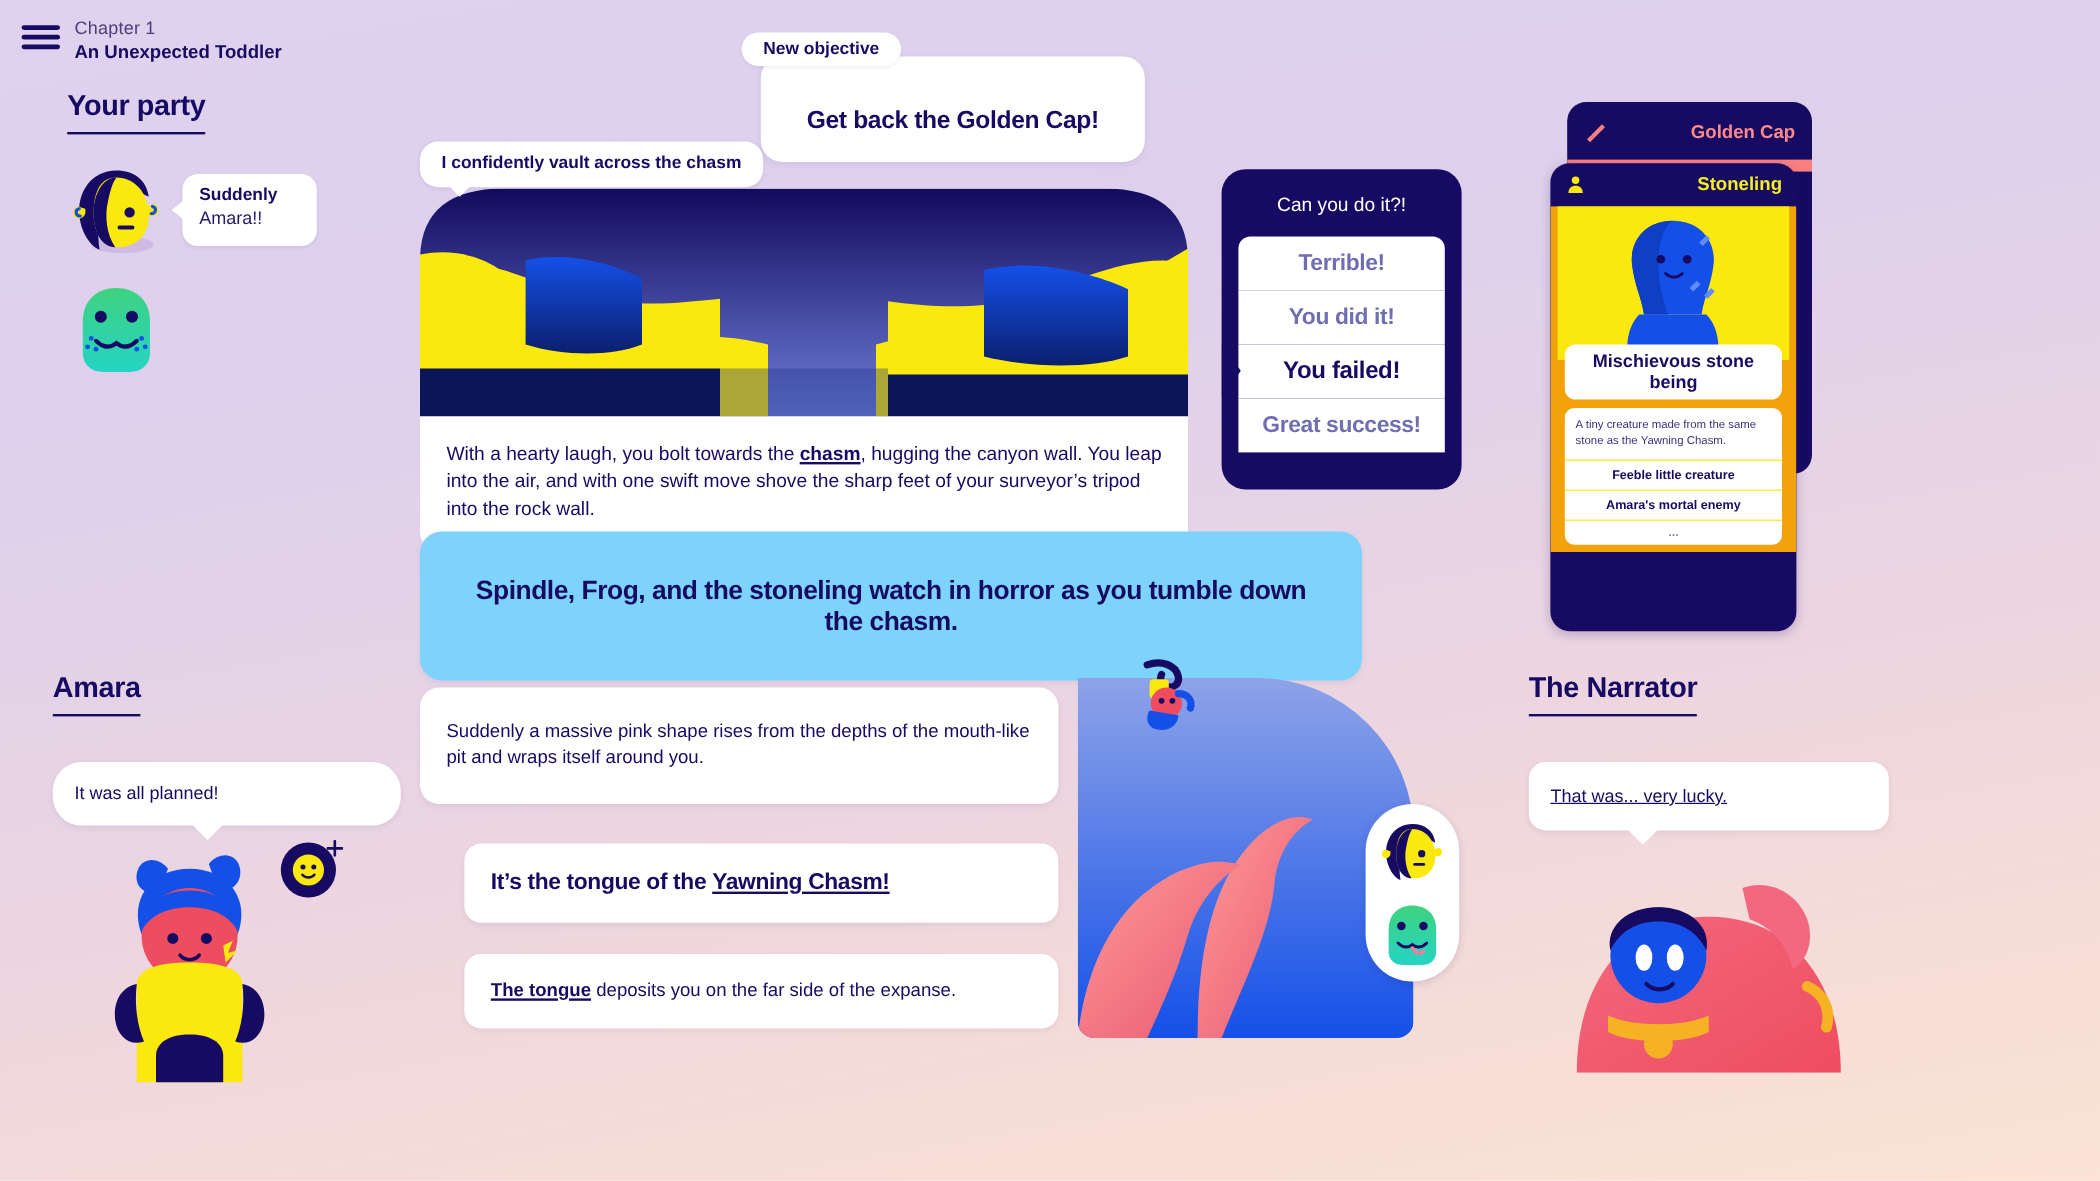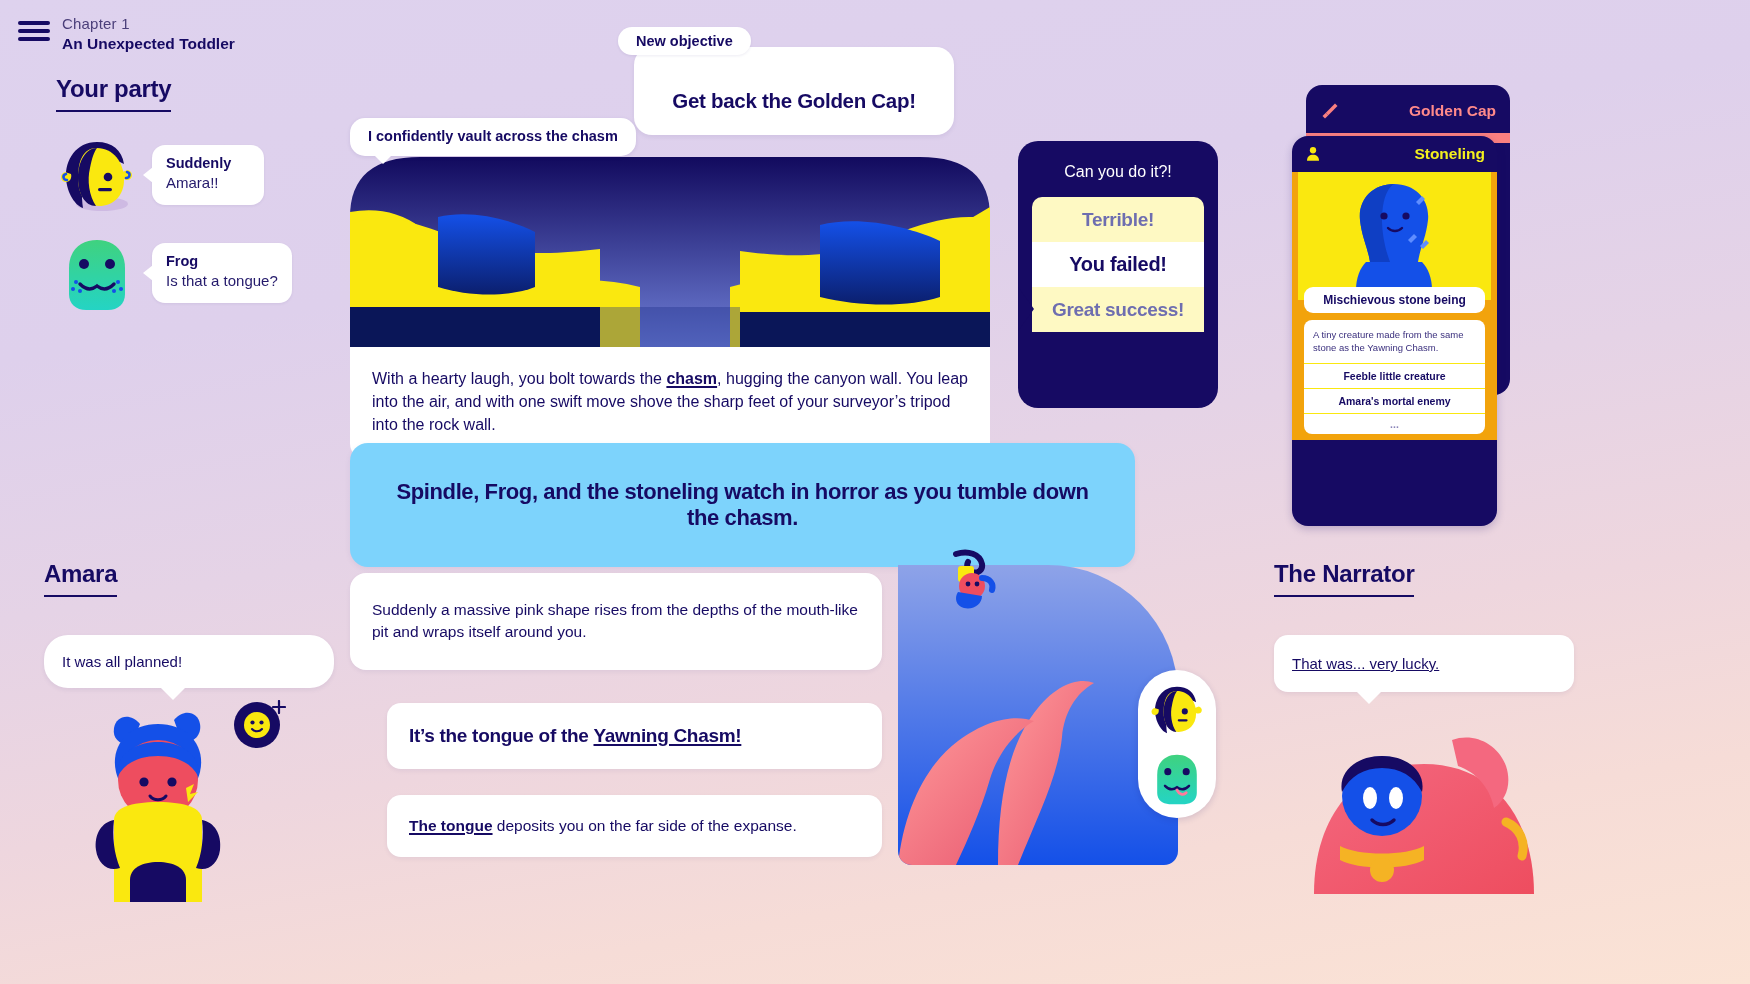--- a/index.html
+++ b/index.html
@@ -97,21 +97,21 @@
     position: absolute; left: 1018px; top: 141px; width: 200px; height: 267px;
     background: #160a63; border-radius: 20px; overflow: hidden;
   }
   #dice-question {
     color: #fff; font-size: 16px; text-align: center; padding: 22px 10px 16px;
   }
   #dice-slots { position: relative; margin: 0 14px; }
   .dice-slot {
     height: 45px; display: flex; align-items: center; justify-content: center;
     font-size: 19px; font-weight: 800; letter-spacing: -.3px;
-    background: #fef9c3; color: #6e6eb0;
+    background: #ffffff; color: #6e6eb0;
   }
   .dice-slot.first { border-radius: 10px 10px 0 0; }
   .dice-slot.active { background: #fff; color: #160a63; font-size: 20px; }
   #dice-marker {
     position: absolute; left: -14px; top: 90px;
     width: 0; height: 0;
     border-top: 22px solid transparent; border-bottom: 22px solid transparent;
     border-left: 16px solid #160a63;
   }
 
@@ -128,21 +128,21 @@
     position: absolute; left: 2px; top: 56px; width: 205px; height: 390px;
     background: #160a63; border-radius: 16px; overflow: hidden;
     box-shadow: 0 3px 9px rgba(22,10,99,.22);
   }
   #card-front-head { display: flex; align-items: center; padding: 8px 12px; height: 36px; }
   #card-front-title { margin-left: auto; font-size: 15.5px; font-weight: 800; color: #f4f01e; }
   #card-body { background: #f2a30c; padding: 0 6px 6px; }
   #card-art { height: 128px; background: #fae80f; position: relative; overflow: hidden; }
   #card-name-pill {
     background: #fff; border-radius: 9px; margin: -13px 6px 0; position: relative;
-    padding: 6px 4px; text-align: center; font-size: 12px; font-weight: 700;
+    padding: 6px 4px; text-align: center; font-size: 15px; font-weight: 700;
   }
   #card-rows { background: #fff; border-radius: 8px; margin: 7px 6px 0; overflow: hidden; }
   .card-desc { padding: 8px 9px; font-size: 9.5px; line-height: 1.42; color: #3a2f7d; }
   .card-row {
     padding: 6px 6px; font-size: 10.5px; font-weight: 700; text-align: center;
     border-top: 1.2px solid #fae80f; color: #160a63;
   }
   .card-row.dots { font-weight: 700; color: #8a84b8; padding: 4px 6px; }
 
   
@@ -274,24 +274,20 @@
           <circle cx="28" cy="32" r="5" fill="#160a63"></circle>
           <circle cx="54" cy="32" r="5" fill="#160a63"></circle>
           <path d="M24 52 C30 58 36 58 41 54 C46 58 52 58 58 52" stroke="#160a63" stroke-width="3.4" fill="none" stroke-linecap="round"></path>
           <circle cx="20" cy="50" r="2" fill="#1450e8"></circle>
             <circle cx="17" cy="57" r="2" fill="#1450e8"></circle>
           <circle cx="24" cy="59" r="2" fill="#1450e8"></circle>
           <circle cx="62" cy="50" r="2" fill="#1450e8"></circle>
             <circle cx="65" cy="57" r="2" fill="#1450e8"></circle>
           <circle cx="58" cy="59" r="2" fill="#1450e8"></circle>
         </svg>
-      </div>
-      <div class="party-bubble">
-        <div class="bubble-name">Frog</div>
-        <div class="bubble-text">Is that a tongue?</div>
       </div>
     </div>
 
   </div>
 </div>
 
 <div id="objective">
   <div id="objective-tag">New objective</div>
   <div id="objective-card">
     <div id="objective-title">Get back the Golden Cap!</div>
@@ -331,20 +327,21 @@
   <div id="narrative">
     <span>With a hearty laugh, you bolt towards the </span><span class="lk">chasm</span><span>, hugging the canyon wall. You leap into the air, and with one swift move shove the sharp feet of your surveyor’s tripod into the rock wall.</span>
   </div>
 </div>
 
 <div id="dice-panel">
   <div id="dice-question">Can you do it?!</div>
   <div id="dice-slots">
     <div id="dice-marker"></div>
     <div class="dice-slot first">Terrible!</div>
+    <div class="dice-slot">You did it!</div>
     <div class="dice-slot active">You failed!</div>
     <div class="dice-slot">Great success!</div>
   </div>
 </div>
 
 <div id="card-stack">
 
   <div id="card-back">
     <div id="card-back-head">
       <svg width="20" height="20" viewBox="0 0 24 24">

